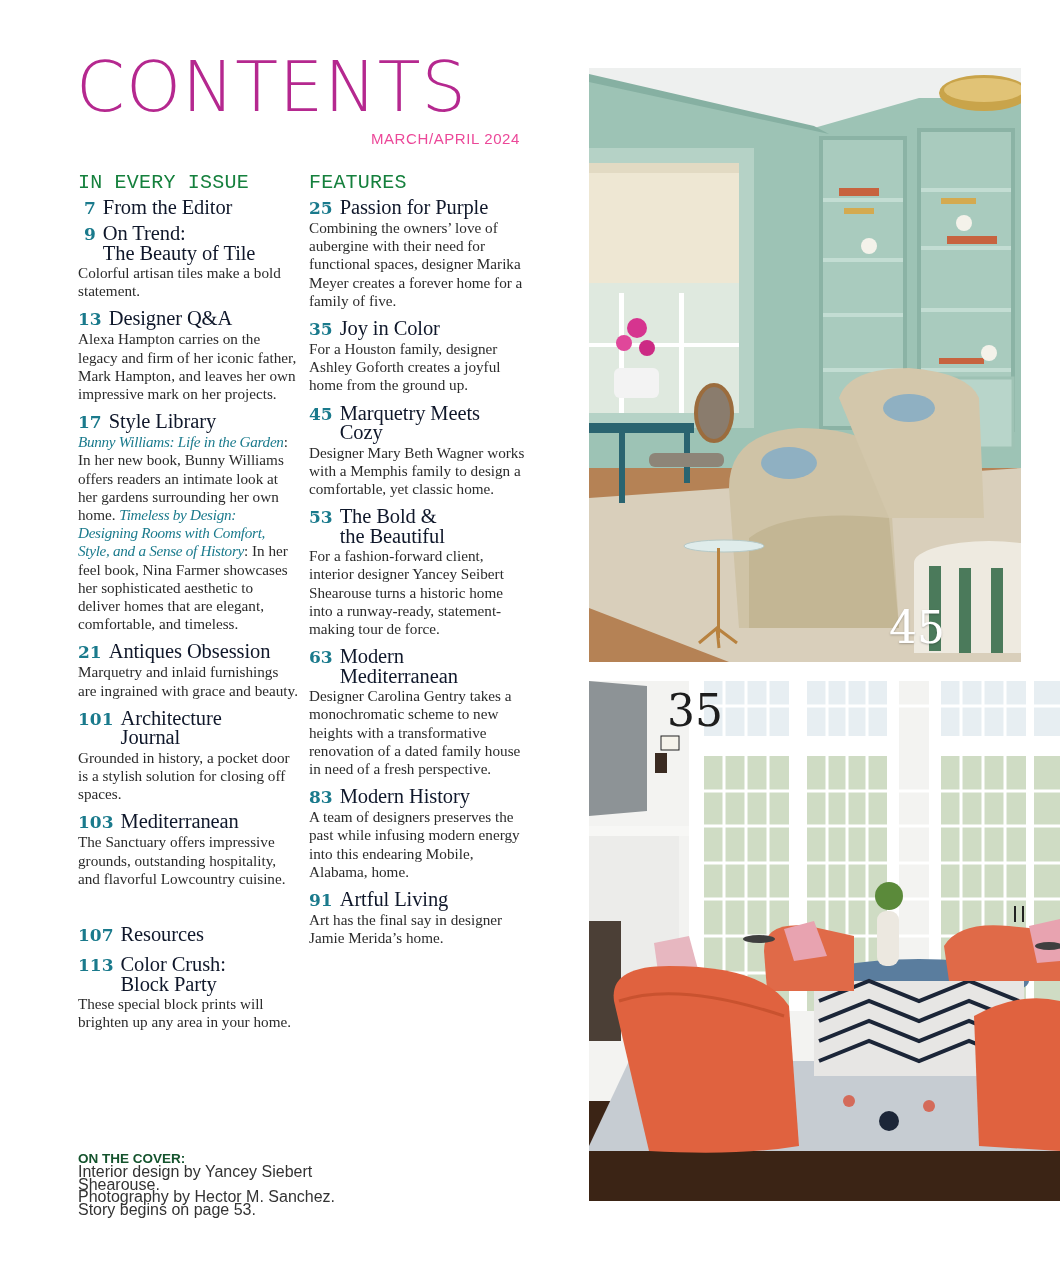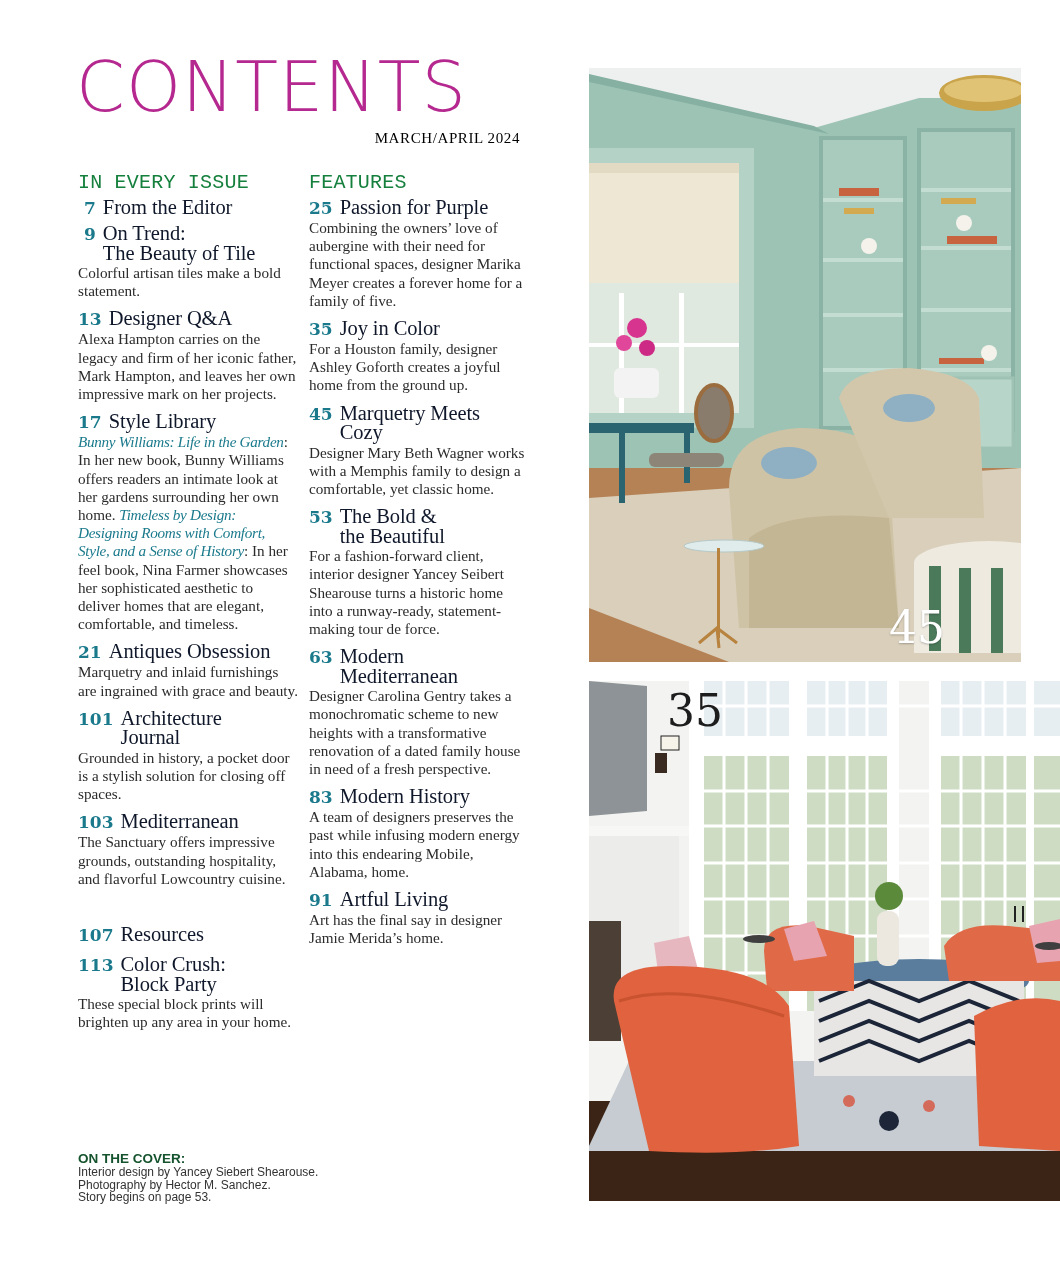--- a/index.html
+++ b/index.html
@@ -9,22 +9,22 @@
   .title {
     position: absolute; left: 76px; top: 52px;
     font-family: "DejaVu Sans", sans-serif; font-weight: 200;
     font-size: 70px; letter-spacing: 1px; line-height: 1;
     color: #b5288f; -webkit-text-stroke: 0; transform: scaleY(0.98);
     font-stretch: condensed;
   }
   .title span { display: inline-block; font-weight: 200; }
   .issue-date {
     position: absolute; left: 358px; top: 130px; width: 162px;
-    font-family: Liberation Serif, serif; font-size: 15px; letter-spacing: 0.6px;
-    color: #000000; text-align: right;
+    font-family: Liberation Sans, sans-serif; font-size: 15px; letter-spacing: 0.6px;
+    color: #ec4899; text-align: right;
   }
 
   .col { position: absolute; top: 171px; }
   .col-left { left: 78px; width: 220px; }
   .col-right { left: 309px; width: 218px; }
 
   .section-head {
     font-family: Liberation Mono, monospace; font-size: 20px; font-weight: 400;
     color: #15803d; letter-spacing: 0.2px; line-height: 24px; margin-bottom: 3px;
   }
@@ -45,21 +45,21 @@
     color: #2b2b2b; margin-top: 1px;
   }
   .entry-desc i { color: #1a7a8c; font-style: italic; letter-spacing: -0.3px; }
 
   .cover-note { position: absolute; left: 78px; top: 1151px; width: 260px; }
   .cover-head {
     font-family: "Liberation Sans", sans-serif; font-weight: bold; font-size: 13.5px;
     color: #14532d; line-height: 15px;
   }
   .cover-line {
-    font-family: "Liberation Sans", sans-serif; font-size: 12px; line-height: 12.5px; color: #333;
+    font-family: "Liberation Sans", sans-serif; font-size: 16px; line-height: 12.5px; color: #333;
   }
 
   
   .photo { position: absolute; overflow: hidden; }
   .photo-top { left: 589px; top: 68px; width: 432px; height: 594px; background: #9cc2b4; }
   .photo-bottom { left: 589px; top: 681px; width: 471px; height: 520px; background: #f1f1ef; }
 
   .page-tag {
     position: absolute; font-family: "DejaVu Serif", serif; font-size: 44px; line-height: 1;
   }

